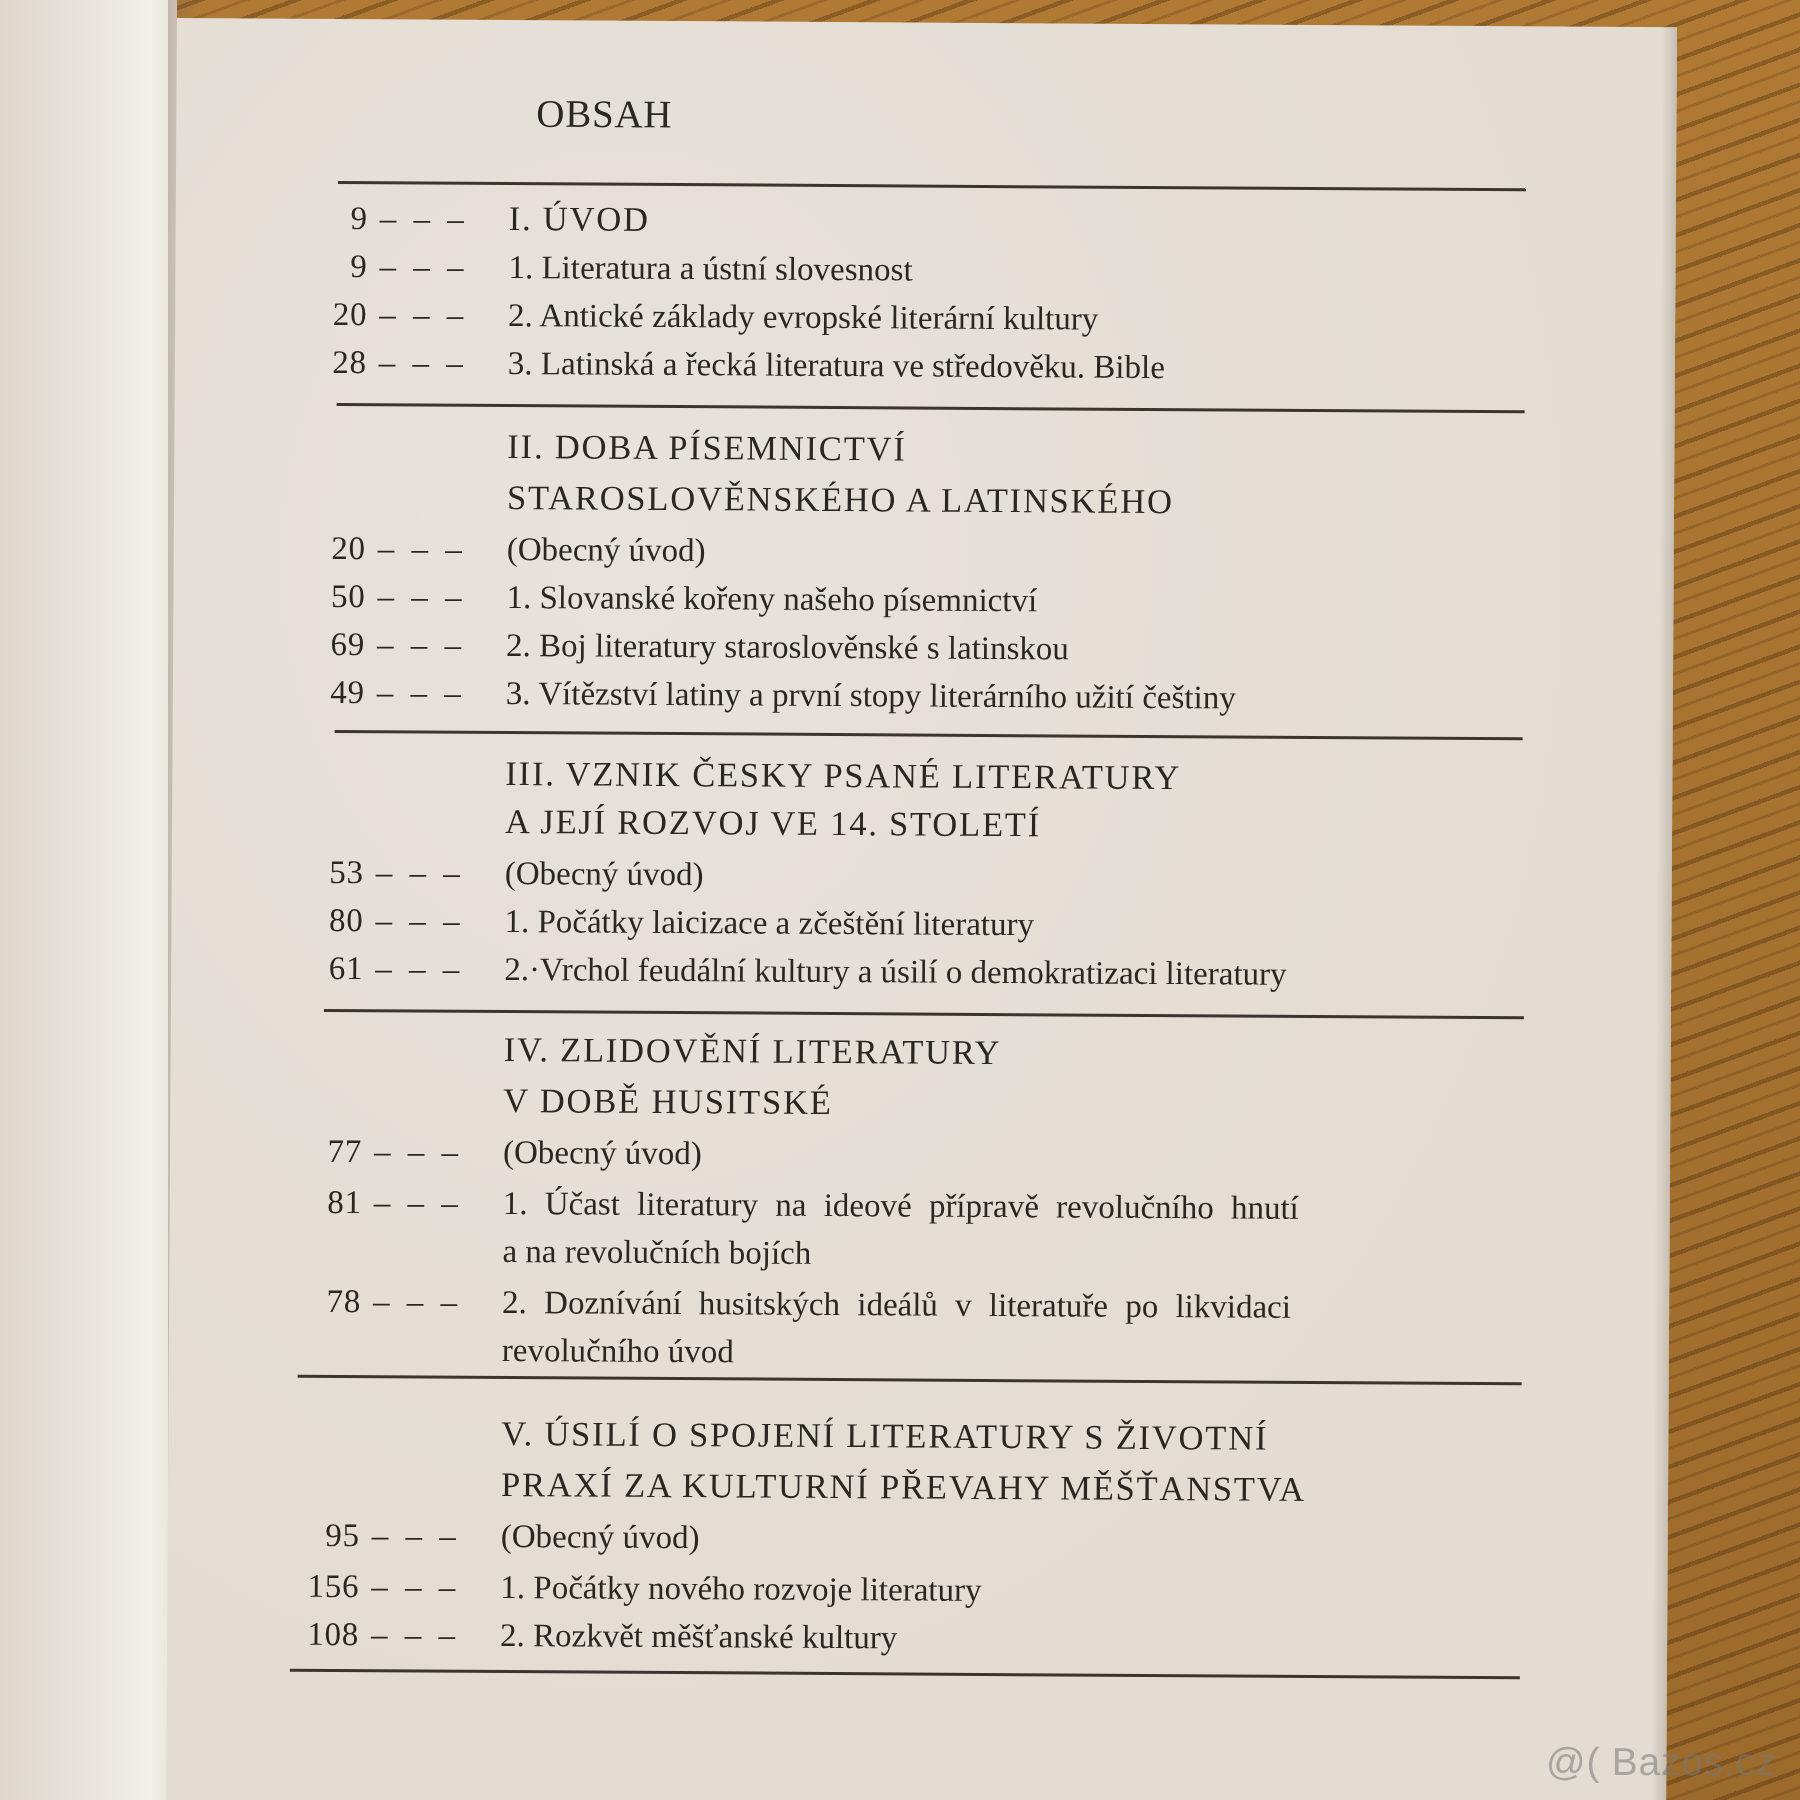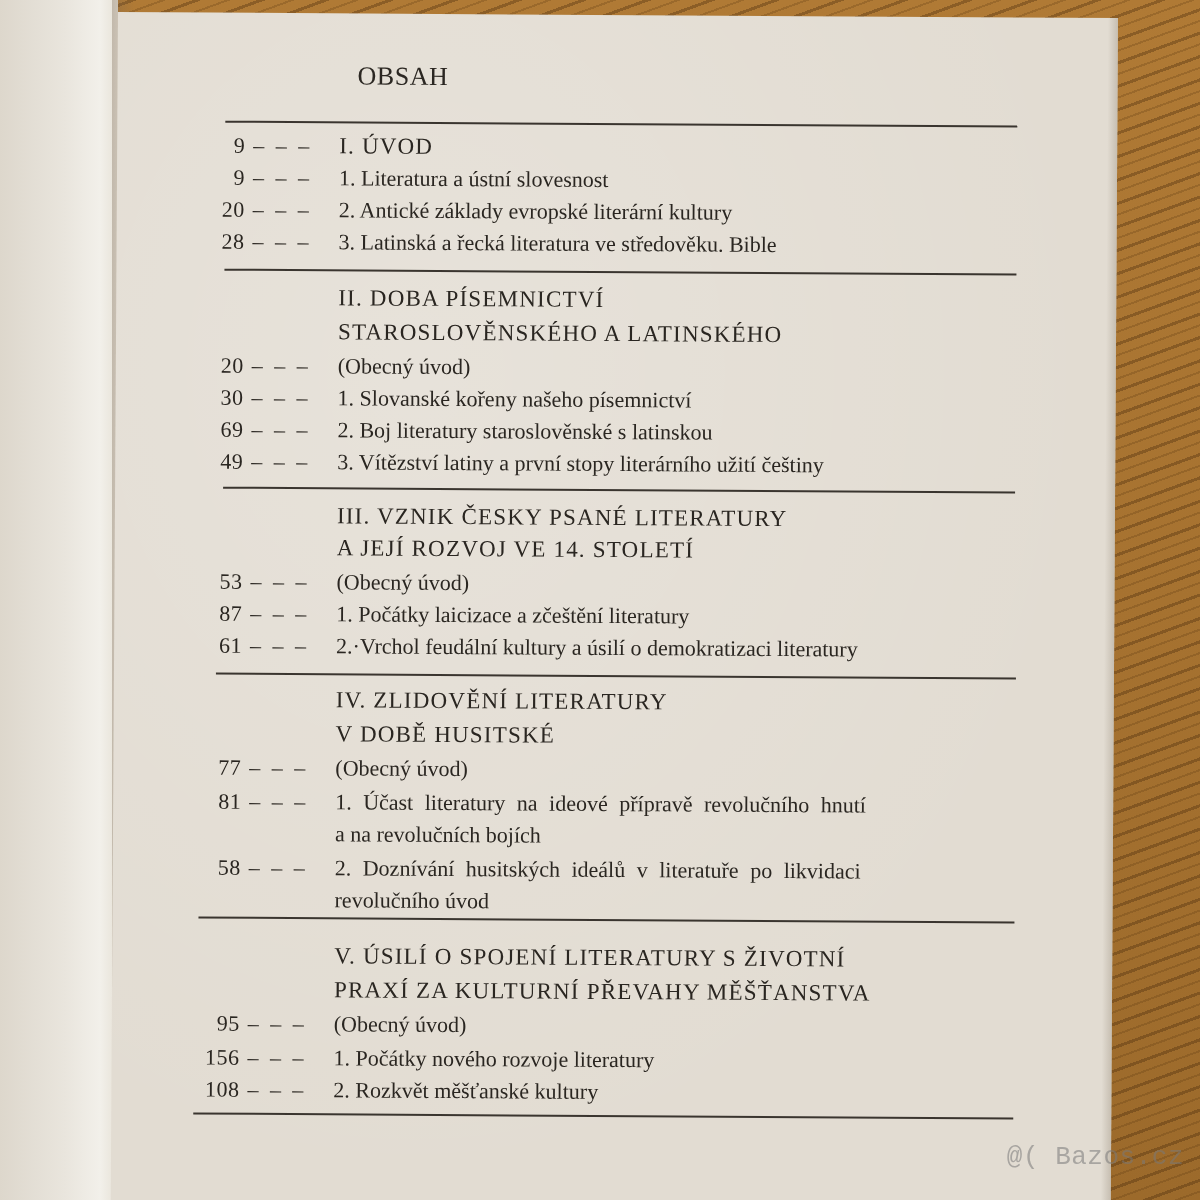--- a/index.html
+++ b/index.html
@@ -49,22 +49,22 @@
     }
     .dashes {
       position: absolute; left: 136px; letter-spacing: 3px;
     }
     .txt {
       position: absolute; left: 222px; white-space: nowrap;
     }
     .caps { letter-spacing: 1.2px; font-size: 23px; }
     .justify { word-spacing: 6px; }
     .watermark {
-      position: absolute; right: 16px; bottom: 28px;
-      font-family: Liberation Mono, monospace; font-size: 26px;
+      position: absolute; right: 16px; bottom: 10px;
+      font-family: Liberation Sans, sans-serif; font-size: 26px;
       color: rgba(120,120,120,0.55); letter-spacing: 0.5px; text-align: center;
     }
   </style>
 </head>
 <body>
 
 <div class="wood"></div>
 <div class="left-page"></div>
 <div class="gutter-shadow"></div>
 
@@ -101,21 +101,21 @@
   </div>
   <div class="entry" style="top:304px;">
     <span class="txt caps">STAROSLOVĚNSKÉHO A LATINSKÉHO</span>
   </div>
   <div class="entry" style="top:338px;">
     <span class="num">20</span>
     <span class="dashes">– – –</span>
     <span class="txt">(Obecný úvod)</span>
   </div>
   <div class="entry" style="top:370px;">
-    <span class="num">30</span>
+    <span class="num">50</span>
     <span class="dashes">– – –</span>
     <span class="txt">1. Slovanské kořeny našeho písemnictví</span>
   </div>
   <div class="entry" style="top:402px;">
     <span class="num">69</span>
     <span class="dashes">– – –</span>
     <span class="txt">2. Boj literatury staroslověnské s latinskou</span>
   </div>
   <div class="entry" style="top:434px;">
     <span class="num">49</span>
@@ -129,21 +129,21 @@
   </div>
   <div class="entry" style="top:520px;">
     <span class="txt caps">A JEJÍ ROZVOJ VE 14. STOLETÍ</span>
   </div>
   <div class="entry" style="top:554px;">
     <span class="num">53</span>
     <span class="dashes">– – –</span>
     <span class="txt">(Obecný úvod)</span>
   </div>
   <div class="entry" style="top:586px;">
-    <span class="num">87</span>
+    <span class="num">80</span>
     <span class="dashes">– – –</span>
     <span class="txt">1. Počátky laicizace a zčeštění literatury</span>
   </div>
   <div class="entry" style="top:618px;">
     <span class="num">61</span>
     <span class="dashes">– – –</span>
     <span class="txt">2.·Vrchol feudální kultury a úsilí o demokratizaci literatury</span>
   </div>
 
   <div class="rule" style="left:102px; top:660px; width:800px;"></div>
@@ -160,21 +160,21 @@
   </div>
   <div class="entry" style="top:774px;">
     <span class="num">81</span>
     <span class="dashes">– – –</span>
     <span class="txt justify">1. Účast literatury na ideové přípravě revolučního hnutí</span>
   </div>
   <div class="entry" style="top:806px;">
     <span class="txt">a na revolučních bojích</span>
   </div>
   <div class="entry" style="top:840px;">
-    <span class="num">58</span>
+    <span class="num">78</span>
     <span class="dashes">– – –</span>
     <span class="txt justify">2. Doznívání husitských ideálů v literatuře po likvidaci</span>
   </div>
   <div class="entry" style="top:872px;">
     <span class="txt">revolučního úvod</span>
   </div>
 
   <div class="rule" style="left:86px; top:904px; width:816px;"></div>
   <div class="entry" style="top:928px;">
     <span class="txt caps">V. ÚSILÍ O SPOJENÍ LITERATURY S ŽIVOTNÍ</span>

